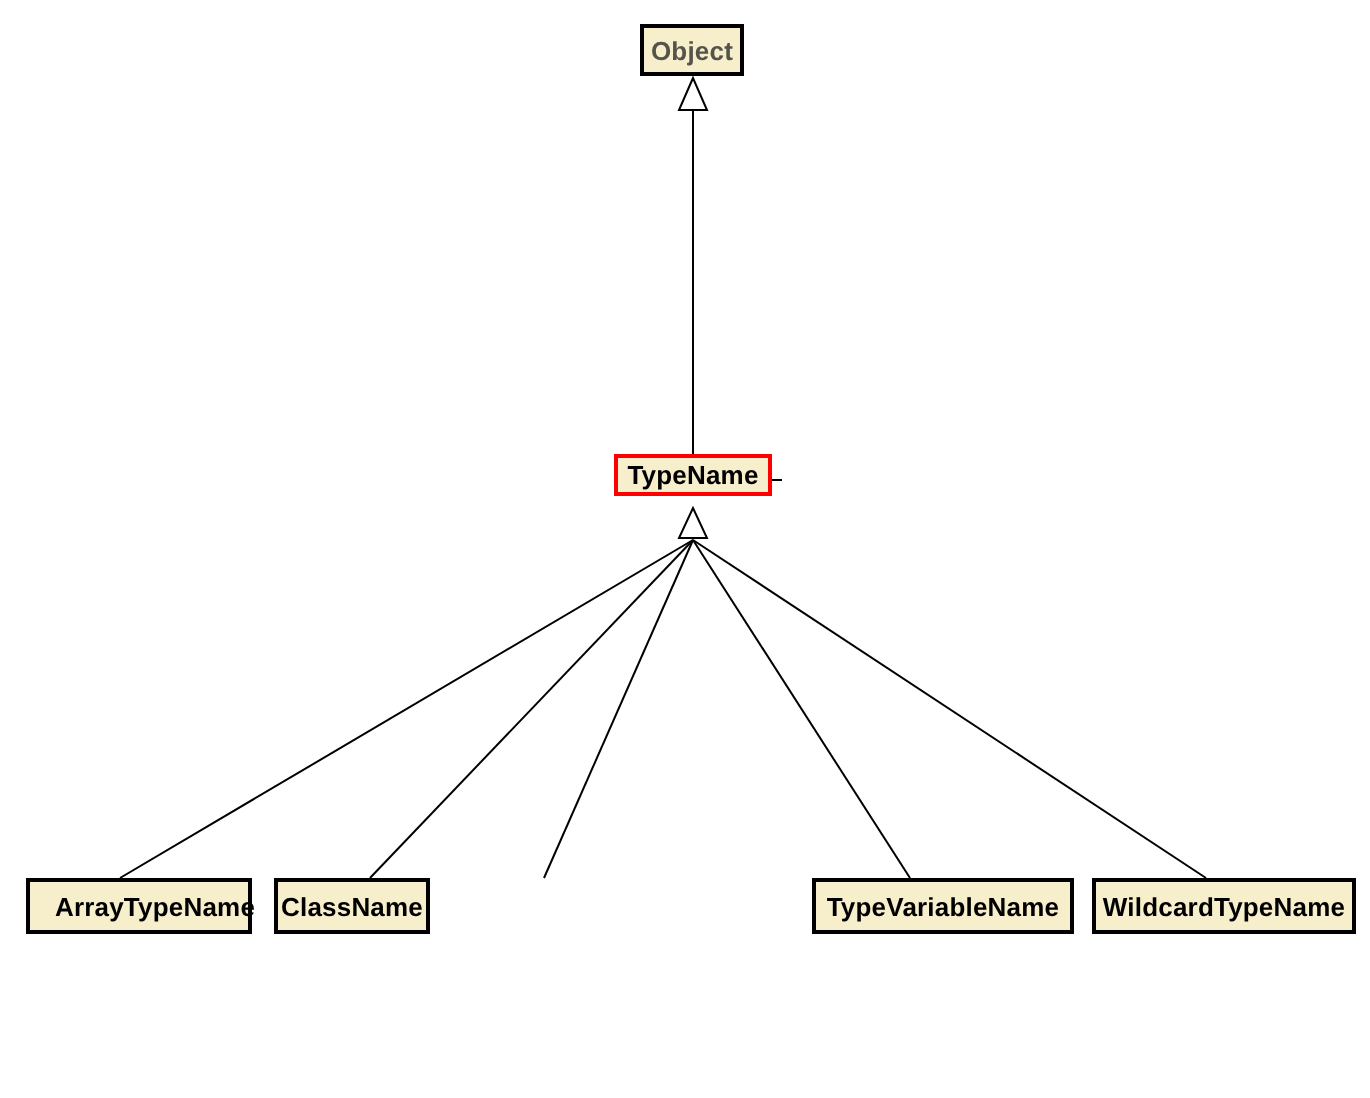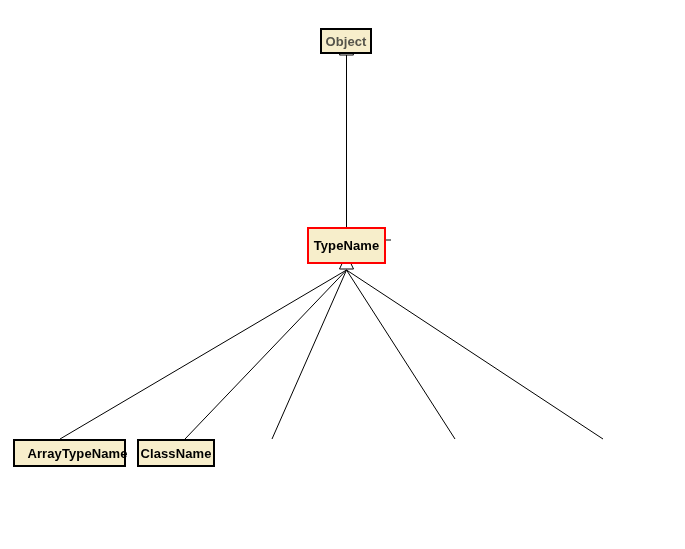--- a/index.html
+++ b/index.html
@@ -46,22 +46,22 @@
     cursor: pointer;
     letter-spacing: 0.1px;
   }
   .node.external {
     color: var(--external-text, #55544B);
     cursor: default;
   }
   .node.highlighted {
     border-color: var(--highlight-border, #FF0000);
   }
-  #node-object                { left: 320px; top: 12px;  width: 52px;  height: 26px; margin-top: 16px; }
-  #node-typename              { left: 307px; top: 227px; width: 79px;  height: 37px; }
+  #node-object                { left: 320px; top: 12px;  width: 52px;  height: 26px; }
+  #node-typename              { left: 307px; top: 227px; width: 79px;  height: 21px; }
   #node-arraytypename         { left: 13px;  top: 439px; width: 113px; height: 28px; padding-left: 16px; }
   #node-classname             { left: 137px; top: 439px; width: 78px;  height: 28px; }
   #node-parameterizedtypename { left: 231px; top: 439px; width: 165px; height: 28px; }
   #node-typevariablename      { left: 406px; top: 439px; width: 131px; height: 28px; }
   #node-wildcardtypename      { left: 546px; top: 439px; width: 132px; height: 28px; }
 </style>
 </head>
 <body>
 
 <div class="canvas">
@@ -84,15 +84,17 @@
 
   <div class="node external" id="node-object">Object</div>
 
   <div class="node highlighted" id="node-typename">TypeName</div>
 
   <div class="node" id="node-arraytypename">ArrayTypeName</div>
 
   <div class="node" id="node-classname">ClassName</div>
 
 
+  <div class="node" id="node-typevariablename">TypeVariableName</div>
 
+  <div class="node" id="node-wildcardtypename">WildcardTypeName</div>
 
 </div>
 
 </body></html>

